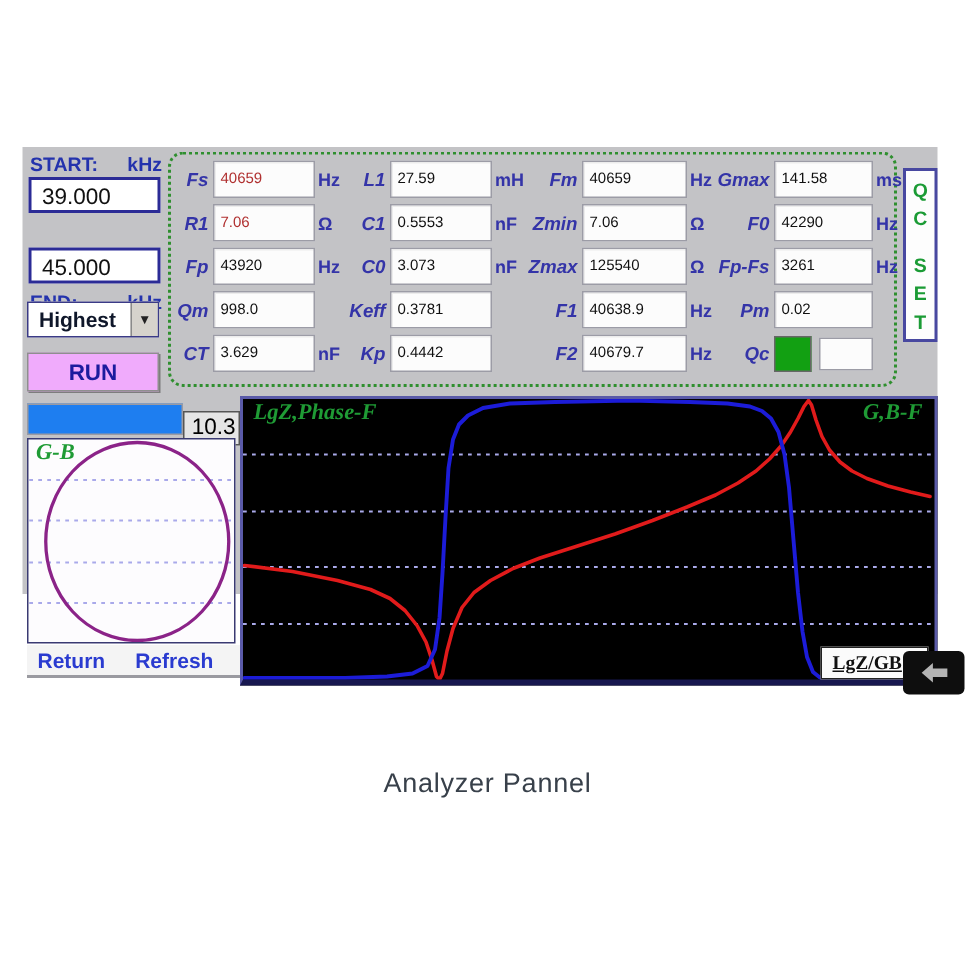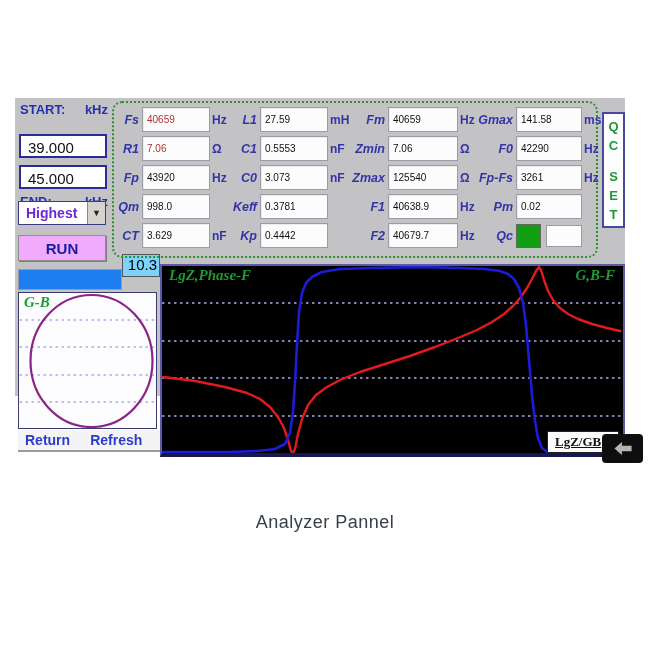--- a/index.html
+++ b/index.html
@@ -10,29 +10,29 @@
   .panel { position:absolute; left:15px; top:98px; width:610px; height:298px; background:#c3c3c6; }
 
   
   .io-label { position:absolute; left:5px; width:88px; display:flex; justify-content:space-between;
               font-size:13px; font-weight:bold; color:#2433ad; }
   .io-input { position:absolute; left:4px; width:88px; height:24px; background:#ffffff;
               border:2px solid #2b2b96; font-size:15px; color:#111; padding:2px 0 0 7px;
               font-family:"Liberation Sans", sans-serif; }
   .combo { position:absolute; left:3px; top:103px; width:88px; height:24px; background:#ffffff;
            border:1px solid #3a3a86; display:flex; align-items:center; }
-  .combo-text { flex:1; font-size:14px; font-weight:bold; color:#6d28d9; padding-left:7px; }
+  .combo-text { flex:1; font-size:14px; font-weight:bold; color:#0f172a; padding-left:7px; }
   .combo-btn { width:18px; height:100%; background:#d6d3cc; border-left:1px solid #8a8a8a;
                display:flex; align-items:center; justify-content:center; font-size:9px; color:#222; }
   .run-btn { position:absolute; left:3px; top:137px; width:88px; height:26px; background:#f0abfc;
              border:1px solid #8f8f8f; box-shadow:1px 1px 0 #7d7d7d; font-size:15px; font-weight:bold;
              color:#1b1b9e; font-family:"Liberation Sans", sans-serif; cursor:pointer; }
   .progress-bar { position:absolute; left:3px; top:171px; width:104px; height:21px; background:#1e7ef0;
                   border:1px solid #9a9aa2; }
-  .progress-val { position:absolute; left:107px; top:156px; width:38px; height:23px; background:#7dd3fc;
+  .progress-val { position:absolute; left:107px; top:176px; width:38px; height:23px; background:#e5e5e5;
                   border:1px solid #555; font-size:15px; color:#000; text-align:right; padding:1px 2px 0 0; }
 
   
   .gb-plot { position:absolute; left:3px; top:194px; width:139px; height:137px; background:#fdfcfe;
              border:1px solid #3a3a72; }
   .gb-label { position:absolute; left:5px; top:1px; font-family:"Liberation Serif", serif;
               font-style:italic; font-weight:bold; font-size:15px; color:#1f9b35; }
 
   .footer-bar { position:absolute; left:3px; top:332px; width:146px; height:22px; background:#f4f4f4;
                 border-bottom:2px solid #9a9aa0; display:flex; align-items:center; gap:20px; padding-left:7px; }
@@ -83,21 +83,21 @@
 </head>
 <body>
 
 <div class="stage">
   <div class="panel">
 
     <div class="io-label" style="top:4px;">
       <span>START:</span>
       <span>kHz</span>
     </div>
-    <input class="io-input" style="top: 36px;" value="39.000">
+    <input class="io-input" style="top: 20px;" value="39.000">
     <div class="io-label" style="top:51px;margin-top:45px;">
       <span>END:</span>
       <span>kHz</span>
     </div>
     <input class="io-input" style="top: 67px;" value="45.000">
 
     <div class="combo">
       <span class="combo-text">Highest</span>
       <span class="combo-btn">▼</span>
     </div>

